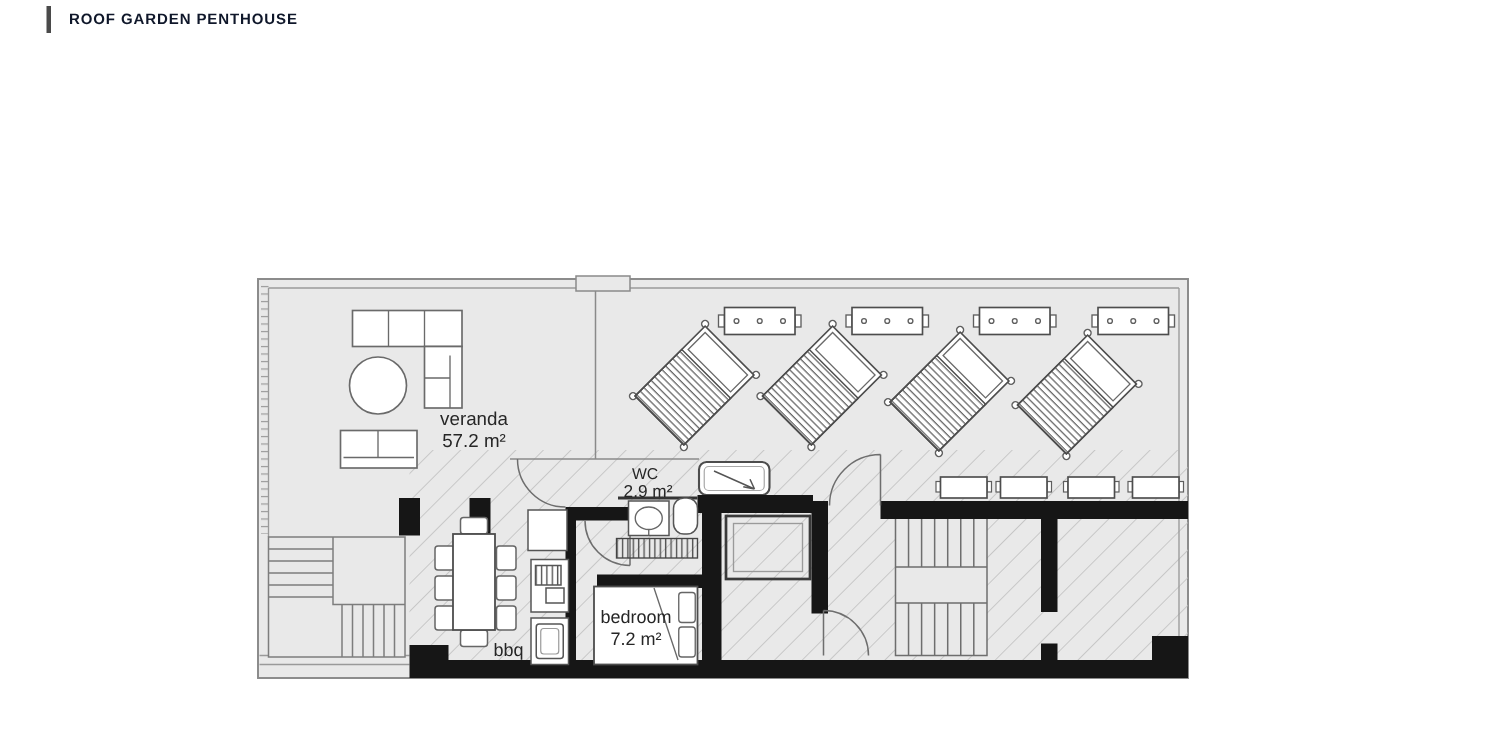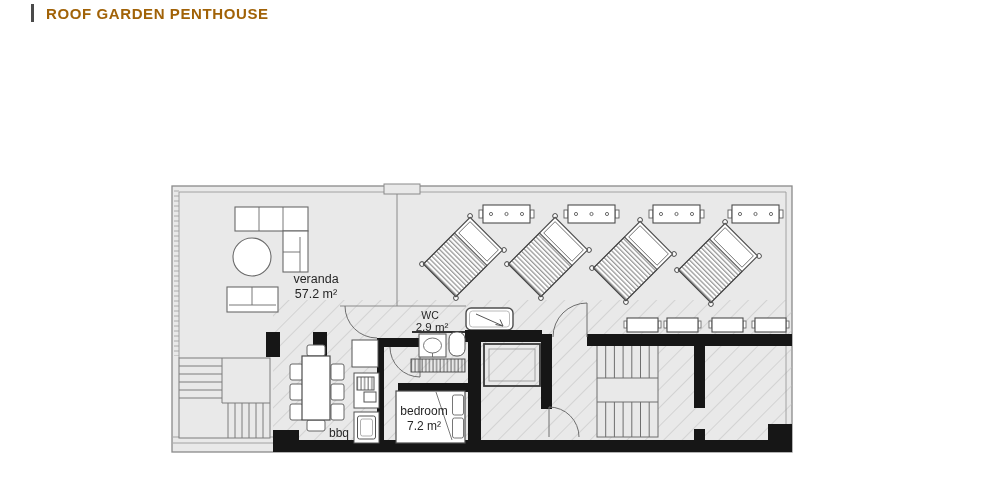--- a/index.html
+++ b/index.html
@@ -1,20 +1,20 @@
 <!DOCTYPE html>
 <html><head>
 <meta charset="utf-8">
 <style>
   html,body{margin:0;padding:0;background:#ffffff;}
   body{width:1000px;height:500px;position:relative;overflow:hidden;
        font-family:"Liberation Sans", sans-serif;}
   .header{position:absolute;left:31px;top:4px;display:flex;align-items:center;}
   .accent-bar{width:3px;height:18px;background:#4a4a4a;margin-right:12px;}
-  .title{font-size:15px;font-weight:700;letter-spacing:.6px;color:#a16207;}
+  .title{font-size:10px;font-weight:700;letter-spacing:.6px;color:#0f172a;}
   svg text{font-family:"Liberation Sans", sans-serif;fill:#262626;}
 </style>
 </head>
 <body>
 
 
 
 <div class="header">
   <div class="accent-bar"></div>
   <div class="title">ROOF GARDEN PENTHOUSE</div>

